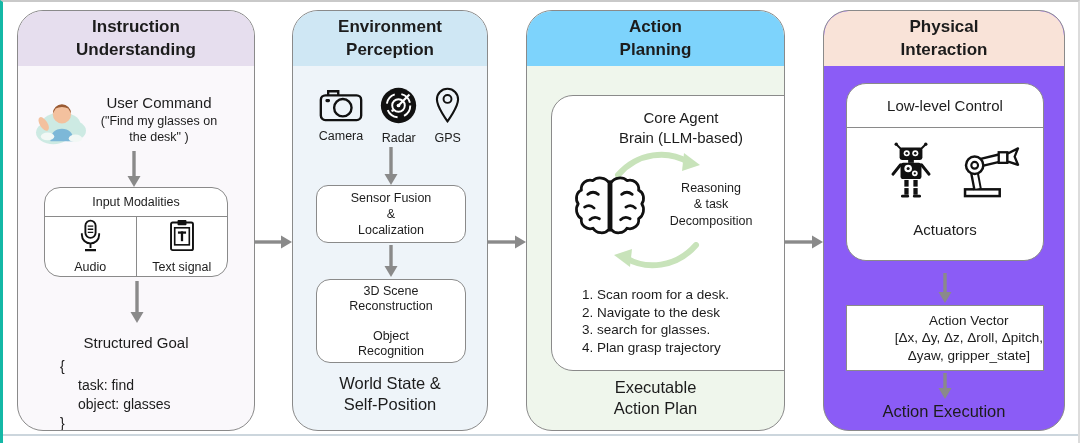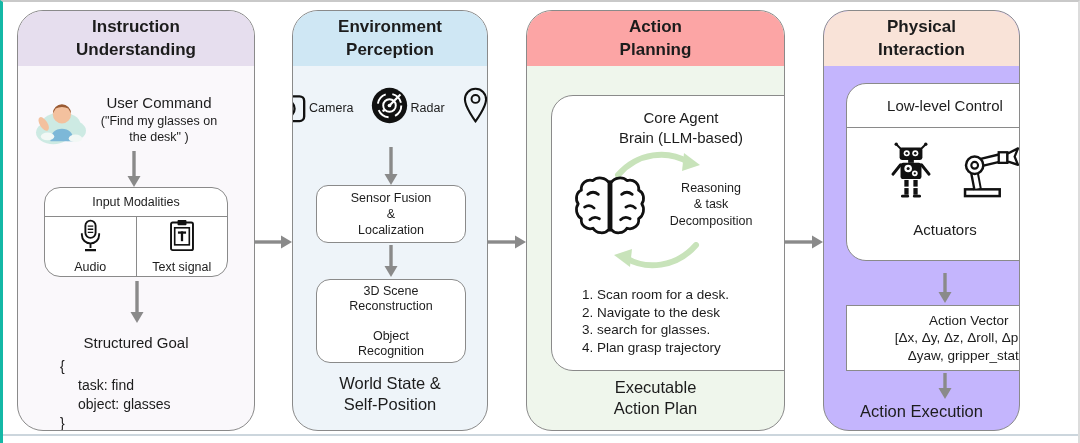--- a/index.html
+++ b/index.html
@@ -7,44 +7,44 @@
     position:relative;width:1080px;height:443px;background:#ffffff;
     font-family:"Liberation Sans", sans-serif;color:#1c1c1c;
     border-top:2px solid #c9c9c9;border-left:3px solid #14b8a6;border-right:2px solid #dcdcdc;
     box-sizing:border-box;overflow:hidden;
   }
   .bottom-rule{position:absolute;left:0;right:0;top:432px;height:2px;background:#ccd6dd;}
   .col{position:absolute;top:8px;height:421px;border:1.8px solid #8a8a8a;border-radius:26px;box-sizing:border-box;overflow:hidden;}
   .col-instruction{left:14px;width:238px;background:#faf8fb;}
   .col-perception {left:289px;width:196px;background:#eef4f9;}
   .col-planning   {left:523px;width:259px;background:#eff6ec;}
-  .col-interaction{left:820px;width:197px;background:#c4b5fd;}
+  .col-interaction{left:820px;width:242px;background:#8b5cf6;}
   .col-header{position:absolute;left:0;top:0;width:100%;height:55px;display:flex;align-items:center;justify-content:center;
     border-radius:24px 24px 0 0;}
   .hdr-instruction{background:#e6deee;}
   .hdr-perception {background:#cfe7f4;}
-  .hdr-planning   {background:#fca5a5;}
+  .hdr-planning   {background:#7dd3fc;}
   .hdr-interaction{background:#f9e3d8;}
   .col-title{font-size:17px;font-weight:bold;line-height:1.3;text-align:center;white-space:pre-line;}
   .pre{white-space:pre-line;text-align:center;}
   .abs{position:absolute;}
   .wbox{position:absolute;background:#ffffff;border:1.6px solid #8a8a8a;box-sizing:border-box;
     display:flex;align-items:center;justify-content:center;}
   .t15{font-size:15px;line-height:1.3;}
   .t16{font-size:16.5px;line-height:1.3;}
   .t13{font-size:12.5px;line-height:1.3;}
   .t135{font-size:13.5px;line-height:1.28;}
   .im-box{flex-direction:column;align-items:stretch;justify-content:flex-start;border-radius:16px;}
   .im-title{height:28px;display:flex;align-items:center;justify-content:center;border-bottom:1.6px solid #8a8a8a;font-size:12.5px;}
   .im-cells{flex:1;display:flex;}
   .im-cell{flex:1;display:flex;flex-direction:column;align-items:center;justify-content:center;gap:4px;}
   .im-cell+.im-cell{border-left:1.6px solid #8a8a8a;}
   .im-label{font-size:12.5px;}
   .sensor-row{position:absolute;left:0;top:76px;width:100%;display:flex;justify-content:center;gap:17px;}
-  .sensor{display:flex;flex-direction:row;align-items:center;gap:3px;}
+  .sensor{display:flex;flex-direction:column;align-items:center;gap:3px;}
   .sensor-label{font-size:12.5px;}
   .goal-block{position:absolute;left:42px;top:346px;font-size:14px;line-height:19px;text-align:left;}
   .goal-indent{padding-left:18px;}
   .steps{position:absolute;left:30px;top:190px;font-size:13.5px;line-height:17.5px;text-align:left;}
   .llc-box{border-radius:20px;display:block;}
   .llc-title{position:absolute;top:0;left:0;width:100%;height:44px;display:flex;align-items:center;justify-content:center;
     border-bottom:1.6px solid #8a8a8a;font-size:15px;box-sizing:border-box;}
   .core-box{border-radius:22px;display:block;}
   .av-box{border-radius:0;justify-content:flex-end;}
 </style>

